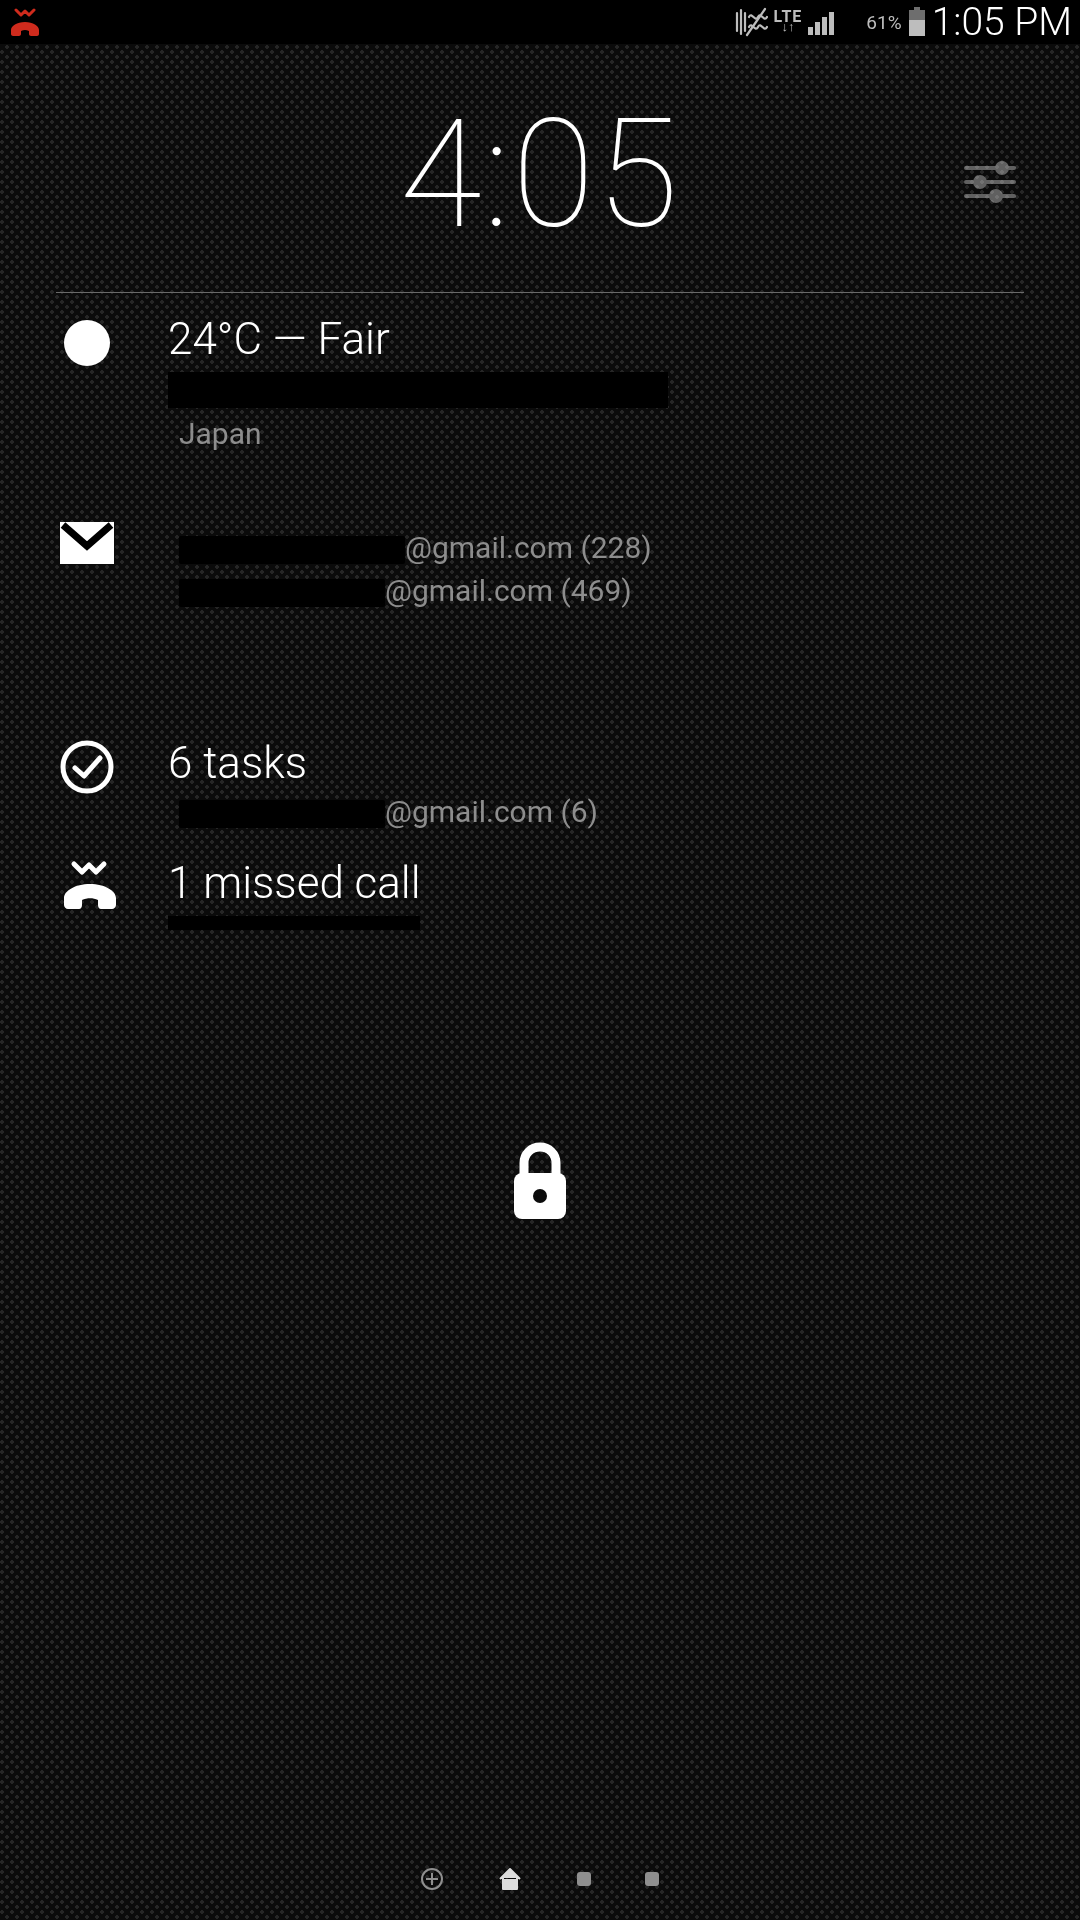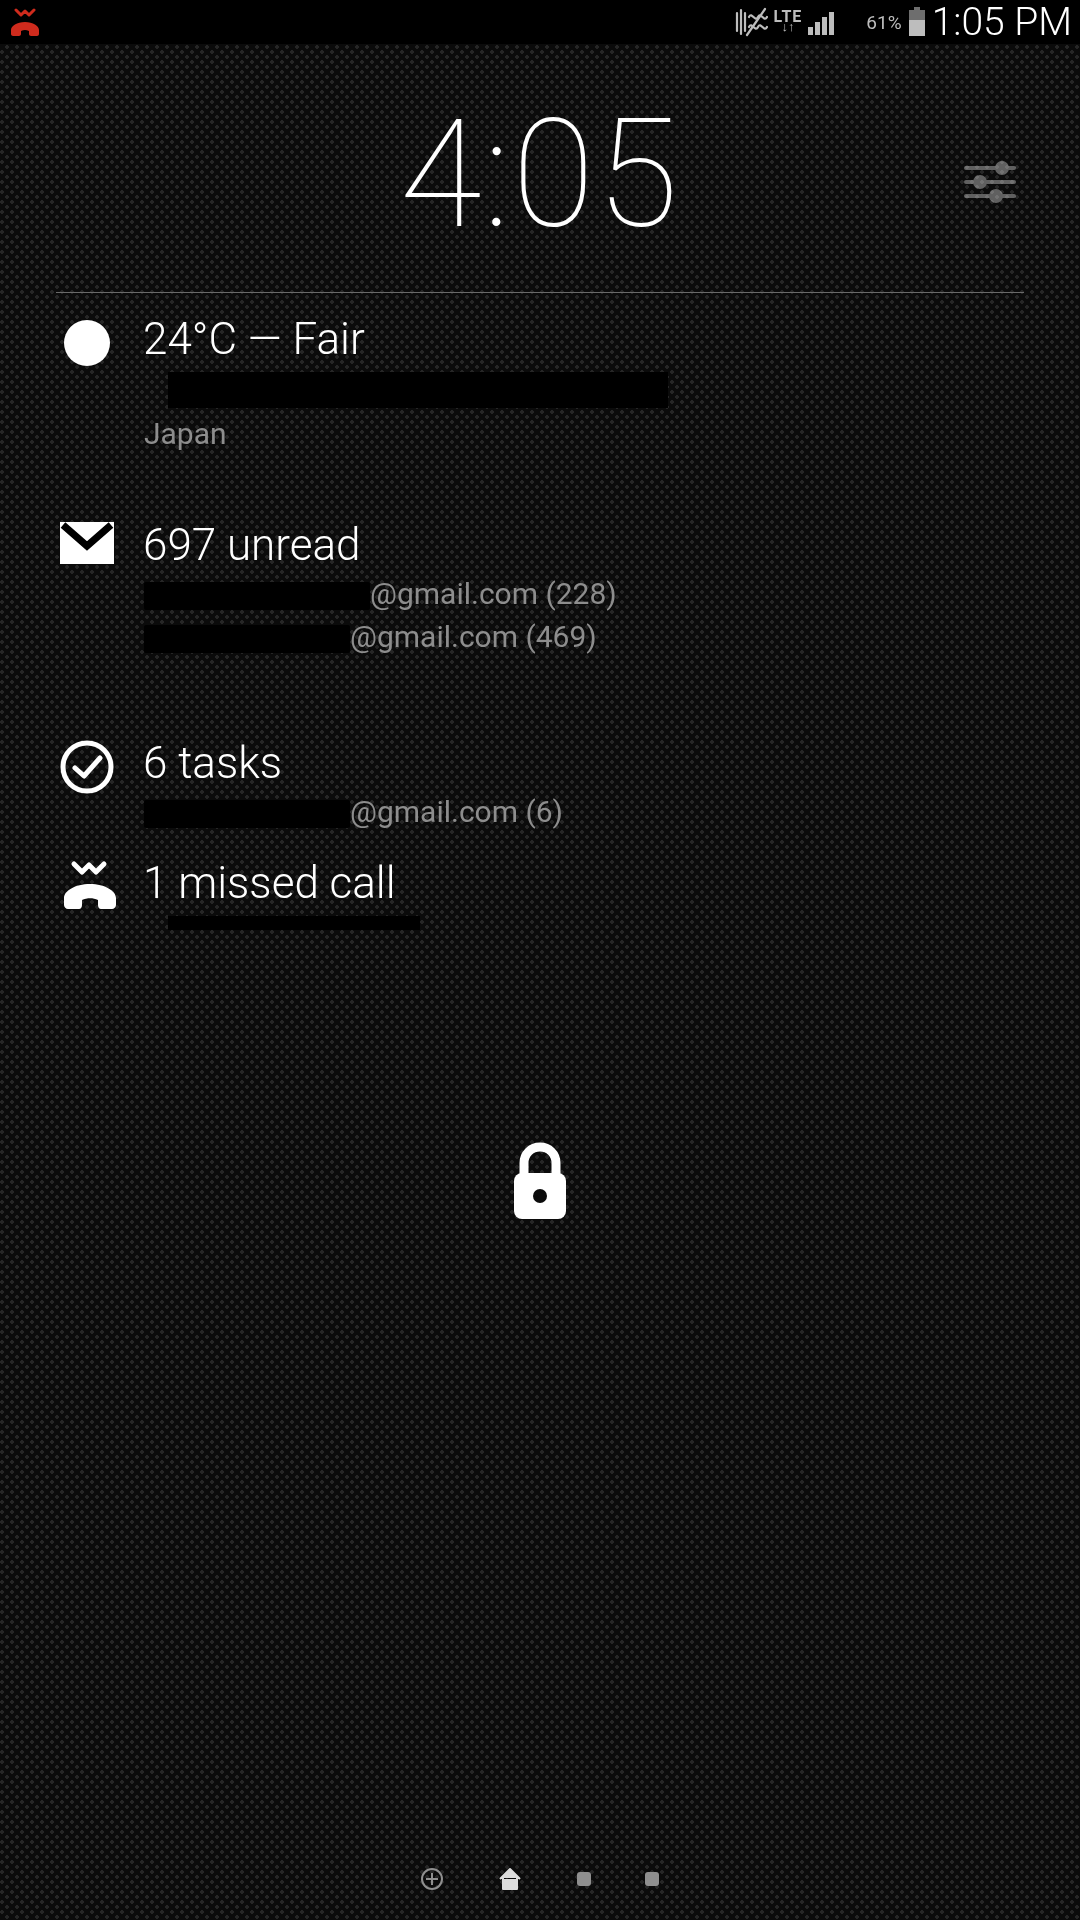--- a/index.html
+++ b/index.html
@@ -31,22 +31,22 @@
   #clock{position:absolute;left:0;right:0;top:100px;text-align:center;}
   #clock-time{font-size:150px;font-weight:100;letter-spacing:2px;line-height:1;}
   #clock-date{font-size:34px;font-weight:300;margin-top:8px;color:#e9e9e9;}
   #clock-sep{position:absolute;left:56px;right:56px;top:292px;height:1px;background:#6a6a6a;}
   #settings-sliders{position:absolute;right:62px;top:158px;opacity:.35}
   #settings-sliders svg{display:block}
 
   
   .item{position:absolute;left:60px;right:56px;}
   .item .ico{position:absolute;left:0;top:0;width:54px;height:54px;}
-  .item .title{margin-left:83px;font-size:44px;font-weight:300;color:#fff;line-height:1.05;}
-  .item .sub{margin-left:84px;font-size:30px;color:#8d8d8d;font-weight:400;margin-top:6px;line-height:1.35;}
+  .item .title{margin-left:108px;font-size:44px;font-weight:300;color:#fff;line-height:1.05;}
+  .item .sub{margin-left:119px;font-size:30px;color:#8d8d8d;font-weight:400;margin-top:6px;line-height:1.35;}
   .item .sub .mask{display:inline-block;background:#000;border-radius:2px;vertical-align:middle;}
   #weather{top:316px;}
   #weather .ico{background:#fff;border-radius:50%;width:46px;height:46px;top:4px;left:4px;}
   #weather .bigmask{display:block;background:#000;height:36px;width:500px;margin-left:108px;margin-top:10px;margin-bottom:4px;}
   #mail{top:522px;}
   #tasks{top:740px;}
   #calls{top:860px;}
   #calls .callmask{display:block;background:#000;height:14px;width:252px;margin-left:108px;margin-top:10px;}
 
   
@@ -137,21 +137,20 @@
   <div class="sub">Japan</div>
 </div>
 
 <div id="mail" class="item">
   <div class="ico">
     <svg width="54" height="42" viewBox="0 0 54 42">
       <rect x="0" y="0" width="54" height="42" fill="#fff"></rect>
       <polyline points="3,3 27,24 51,3" fill="none" stroke="#000" stroke-width="7" stroke-linejoin="miter"></polyline>
     </svg>
   </div>
-  <div class="title">697 unread</div>
   <div class="sub">
     <span class="mask" style="width:226px;height:28px;"></span><span>@gmail.com (228)</span>
   </div>
   <div class="sub" style="margin-top:2px">
     <span class="mask" style="width:206px;height:28px;"></span><span>@gmail.com (469)</span>
   </div>
 </div>
 
 <div id="tasks" class="item">
   <div class="ico">

